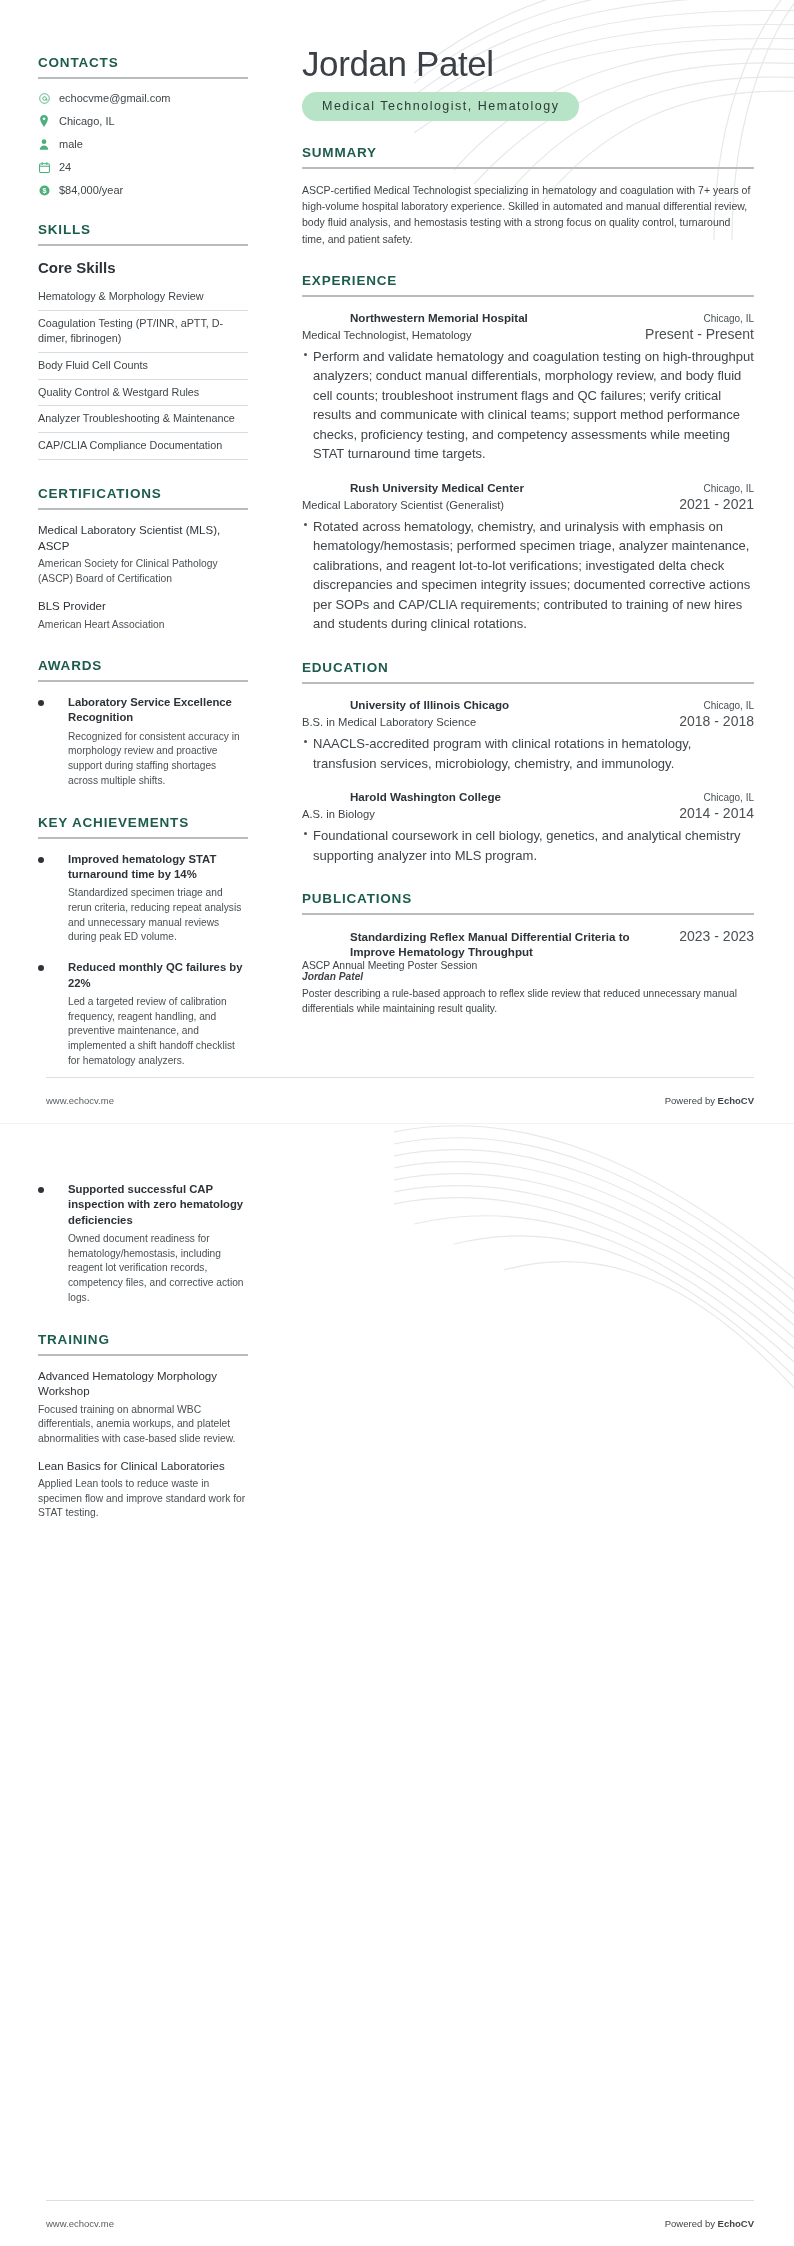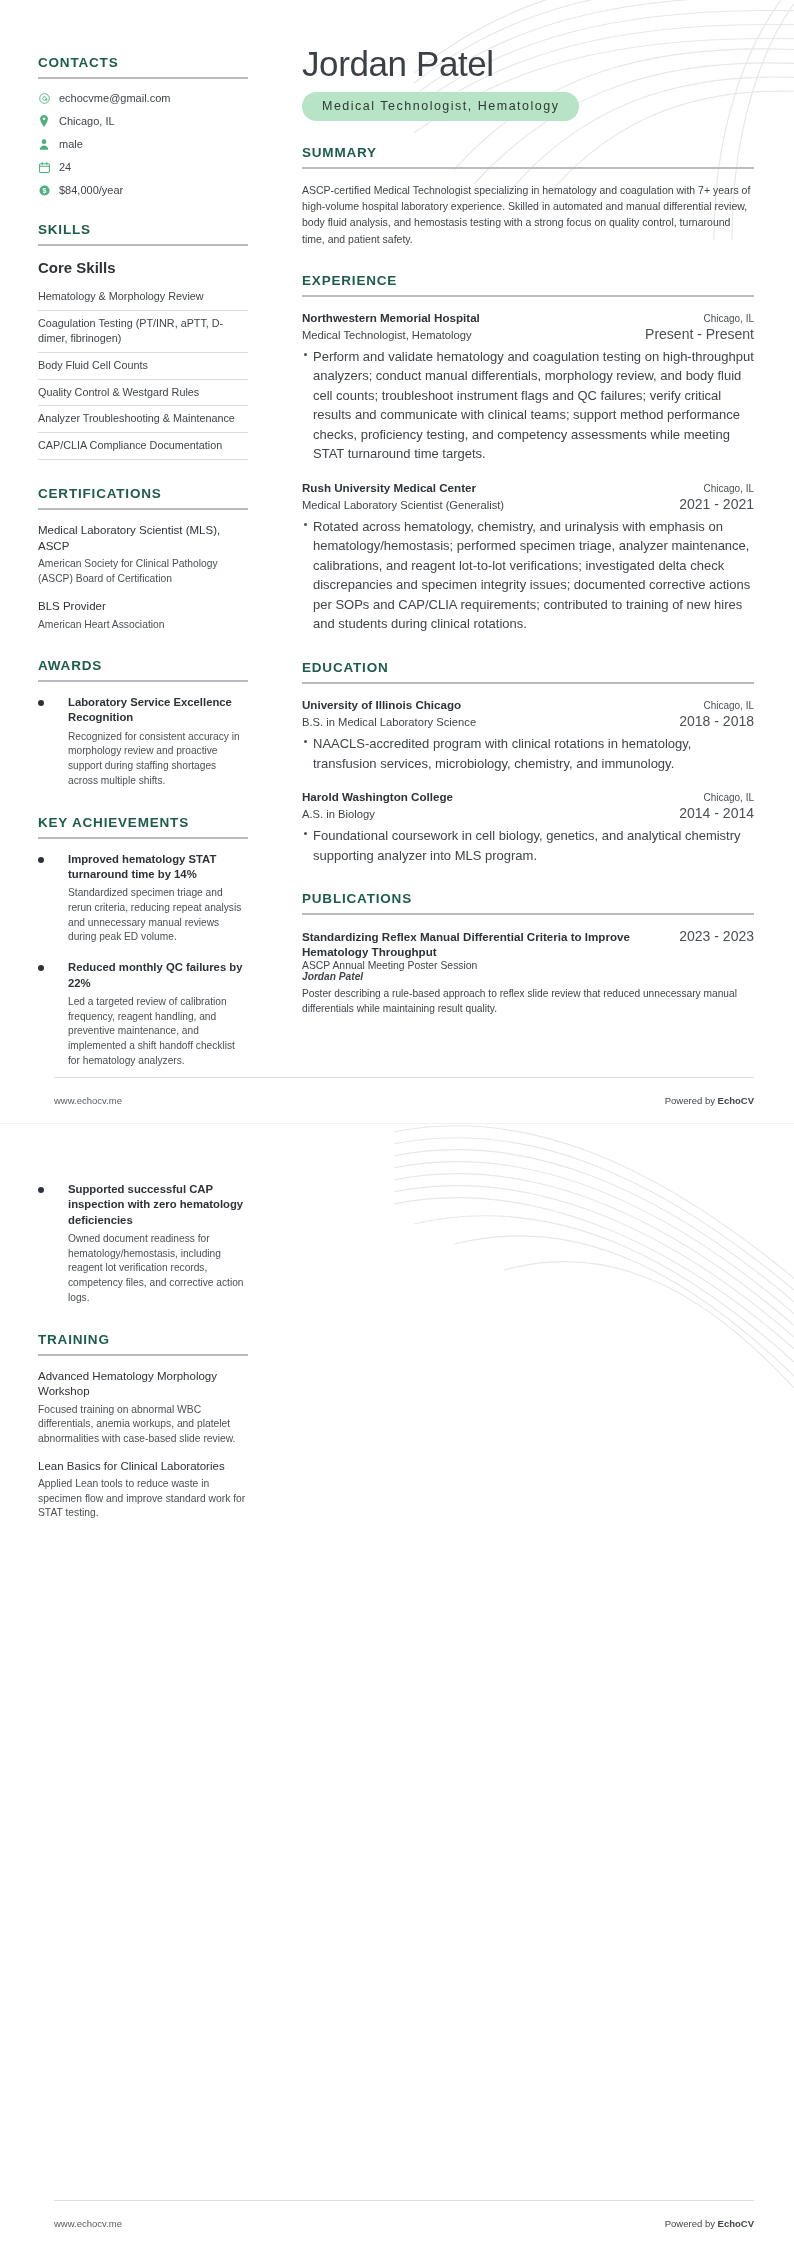--- a/index.html
+++ b/index.html
@@ -170,20 +170,21 @@
     display: flex;
     justify-content: space-between;
     align-items: baseline;
     gap: 14px;
   }
   .entry-org {
     font-size: 11.6px;
     font-weight: bold;
     color: #2d3338;
     line-height: 1.3;
+    margin-left: 48px;
   }
   .entry-loc {
     font-size: 10px;
     color: #4a5054;
     white-space: nowrap;
     flex: 0 0 auto;
   }
   .entry-sub {
     display: flex;
     justify-content: space-between;
@@ -233,21 +234,21 @@
   }
   .pub-desc {
     font-size: 10.2px;
     color: #3f4549;
     line-height: 1.5;
   }
 
   
   .footer {
     position: absolute;
-    left: 16px; right: 0;
+    left: 8px; right: 0;
     bottom: 0;
     padding: 0 40px 0 38px;
     height: 46px;
     display: flex;
     align-items: center;
     justify-content: space-between;
     z-index: 3;
   }
   .footer::before {
     content: "";

